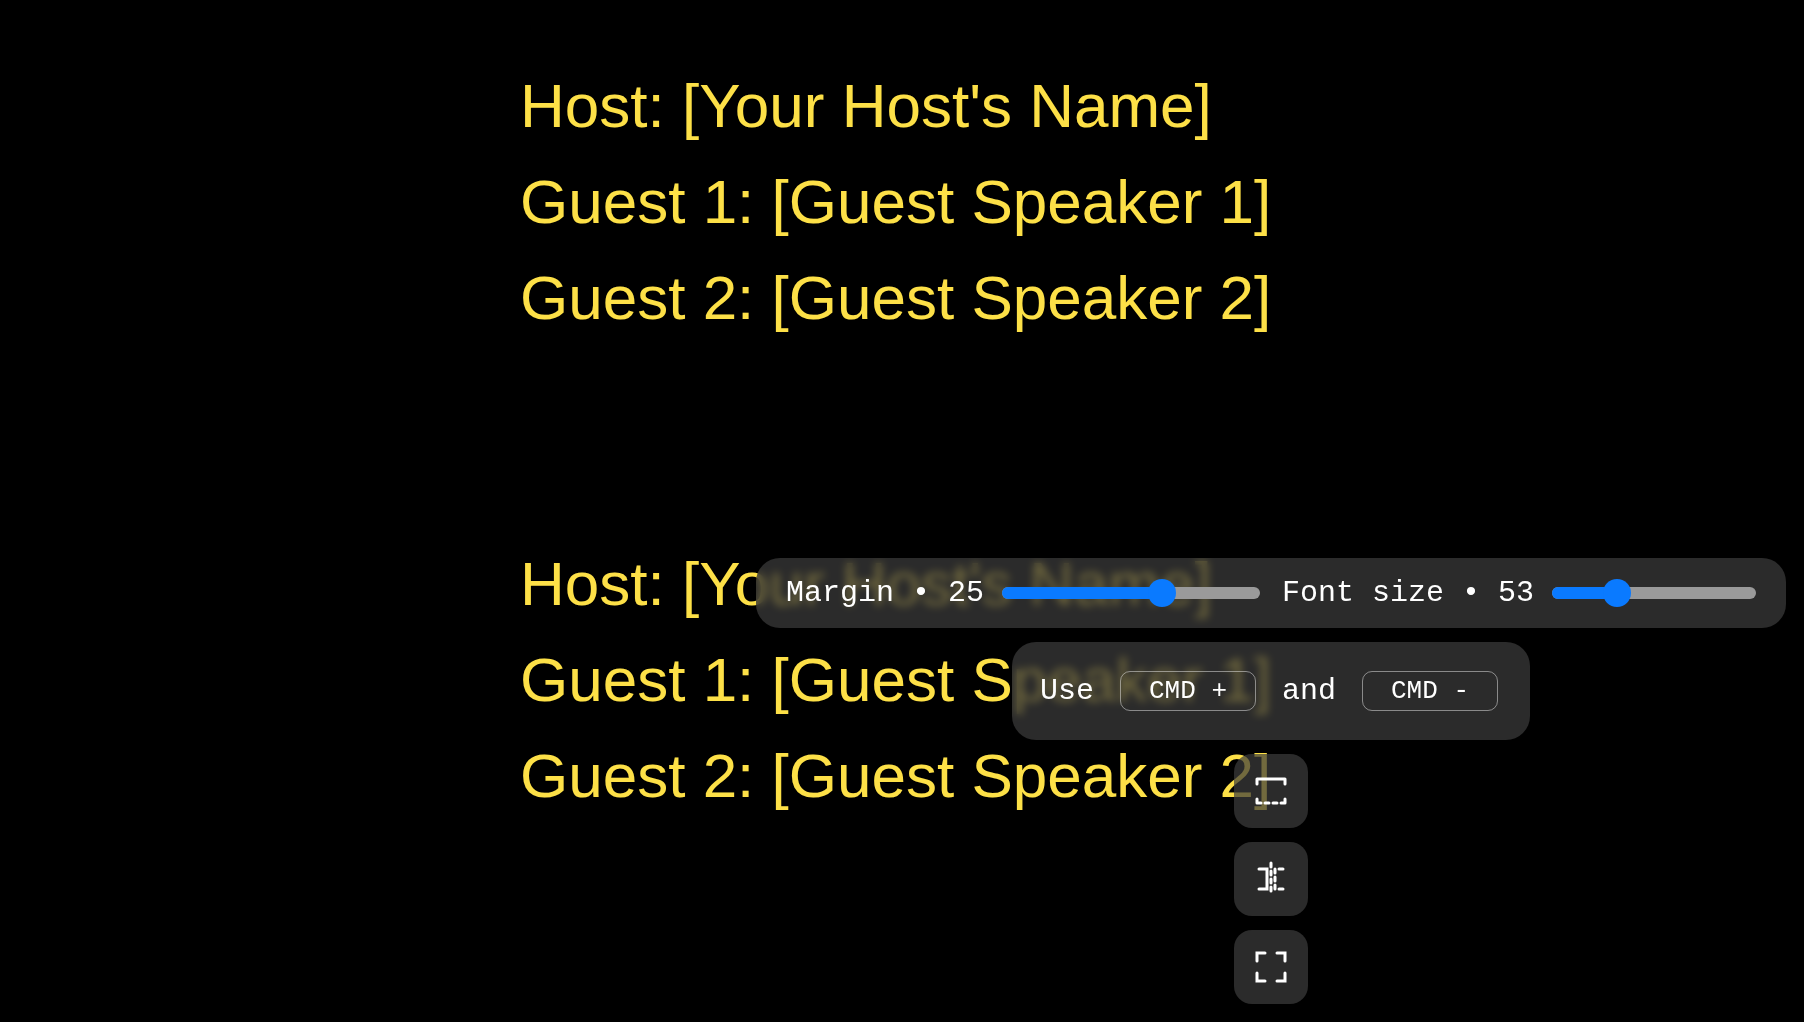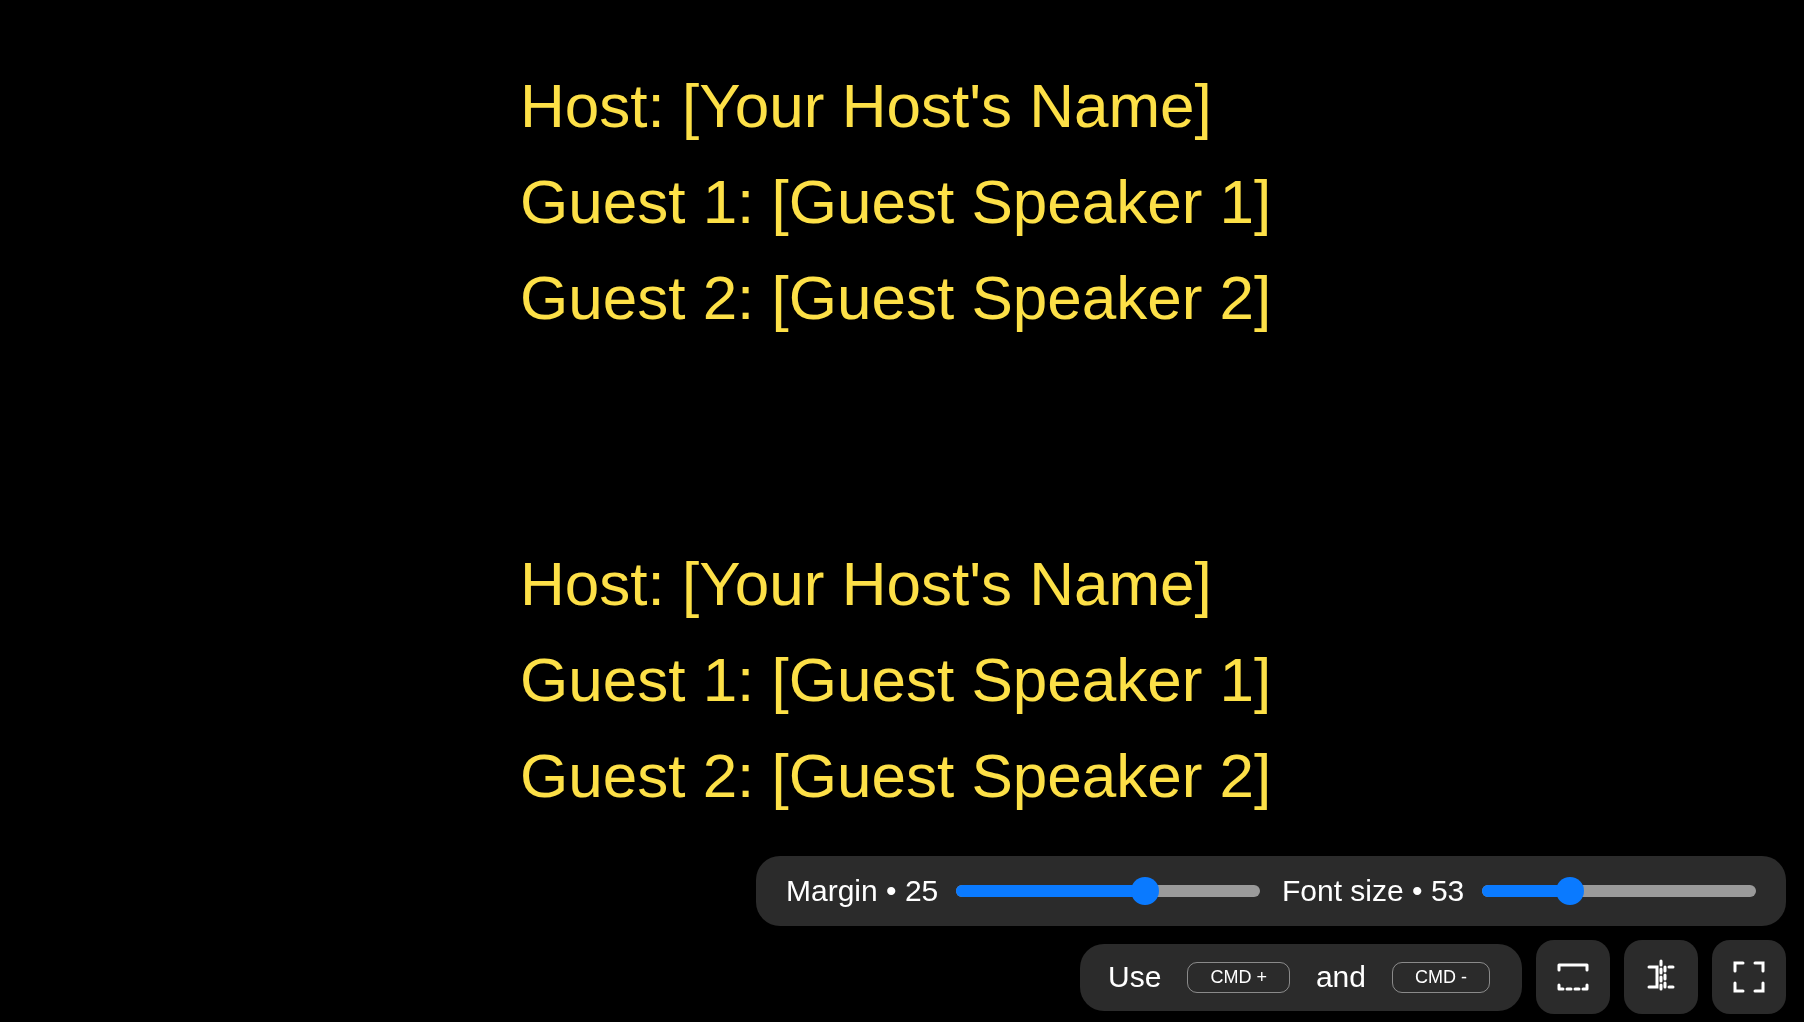--- a/index.html
+++ b/index.html
@@ -20,25 +20,26 @@
       font-size: 62px;
       font-weight: 500;
       line-height: 1.55;
     }
     .block2 {
       margin-top: 190px;
     }
     .controls-wrap {
       position: absolute;
       right: 18px;
-      bottom: 8px;
+      bottom: 18px;
       display: flex;
       flex-direction: column;
       gap: 14px;
-      align-items: flex-end;
+      align-items: center;
+      font-family: Liberation Mono, monospace;
     }
     .panel {
       background: rgba(60,60,60,0.72);
       border-radius: 24px;
       padding: 18px 30px;
       display: flex;
       align-items: center;
       gap: 22px;
       color: #fff;
       font-size: 30px;
@@ -75,35 +76,36 @@
       width: 28px; height: 28px;
       border-radius: 50%;
       background: #0a7aff;
       top: 50%;
       transform: translate(-50%, -50%);
     }
     .bottom-row {
       display: flex;
       align-items: center;
       gap: 14px;
+      flex-direction: column;
     }
     .panel-hint {
       padding: 14px 28px;
       font-size: 30px;
     }
     .kbd {
       display: inline-flex;
       align-items: center;
       justify-content: center;
       border: 1.5px solid rgba(255,255,255,0.45);
       border-radius: 10px;
-      padding: 4px 22px;
-      font-size: 18px;
+      padding: 4px 28px;
+      font-size: 26px;
       color: #fff;
-      margin: 4px 4px;
+      margin: 15px 4px;
     }
     .icon-btn {
       width: 74px;
       height: 74px;
       background: rgba(60,60,60,0.72);
       border-radius: 18px;
       display: flex;
       align-items: center;
       justify-content: center;
       cursor: pointer;

